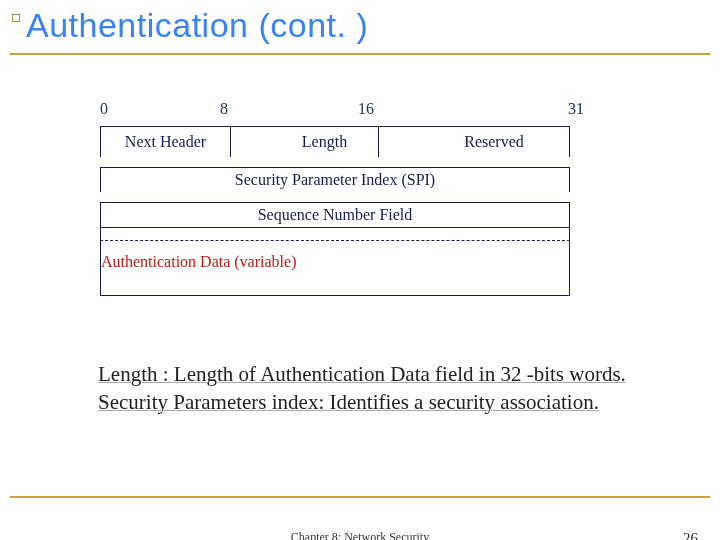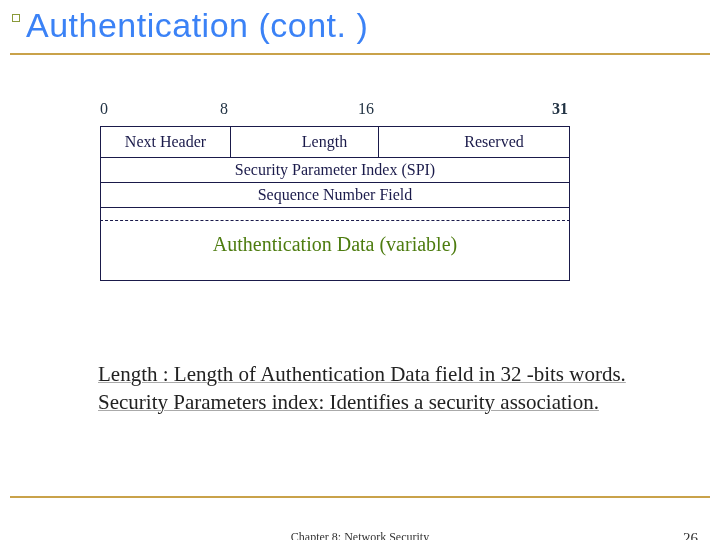--- a/index.html
+++ b/index.html
@@ -47,27 +47,28 @@
     .bit-labels {
       position: relative;
       height: 20px;
       font-size: 16px;
       color: #223344;
     }
     .bit-labels span { position: absolute; top: 0; }
     .b0 { left: 0; }
     .b8 { left: 120px; }
     .b16 { left: 258px; }
-    .b31 { left: 452px; font-weight: bold; }
+    .b31 { left: 468px; }
     .row {
       display: flex;
       width: 470px;
       border-top: 1px solid #1a1a4a;
       border-left: 1px solid #1a1a4a;
       border-right: 1px solid #1a1a4a;
+      margin-top: 10px;
     }
     .row.last-solid { border-bottom: 1px solid #1a1a4a; align-items: flex-end; }
     .cell {
       text-align: center;
       font-size: 16px;
       color: #1a1a4a;
       padding: 4px 0;
       display: flex;
       align-items: center;
       justify-content: center;
@@ -78,23 +79,23 @@
     .full  { flex: 1; height: 24px; }
     .gap   { height: 12px; border-left: 1px solid #1a1a4a; border-right: 1px solid #1a1a4a; width: 470px; }
     .auth-row {
       width: 470px;
       border-left: 1px solid #1a1a4a;
       border-right: 1px solid #1a1a4a;
       border-top: 1px dashed #1a1a4a;
       border-bottom: 1px solid #1a1a4a;
     }
     .auth-cell {
-      text-align: center;
-      font-size: 20px;
-      color: #4d7c0f;
+      text-align: left;
+      font-size: 16px;
+      color: #b91c1c;
       padding: 12px 0 24px 0;
     }
     .body-text {
       position: absolute;
       left: 98px;
       top: 361px;
       font-size: 21px;
       color: #222;
       line-height: 1.32;
     }

